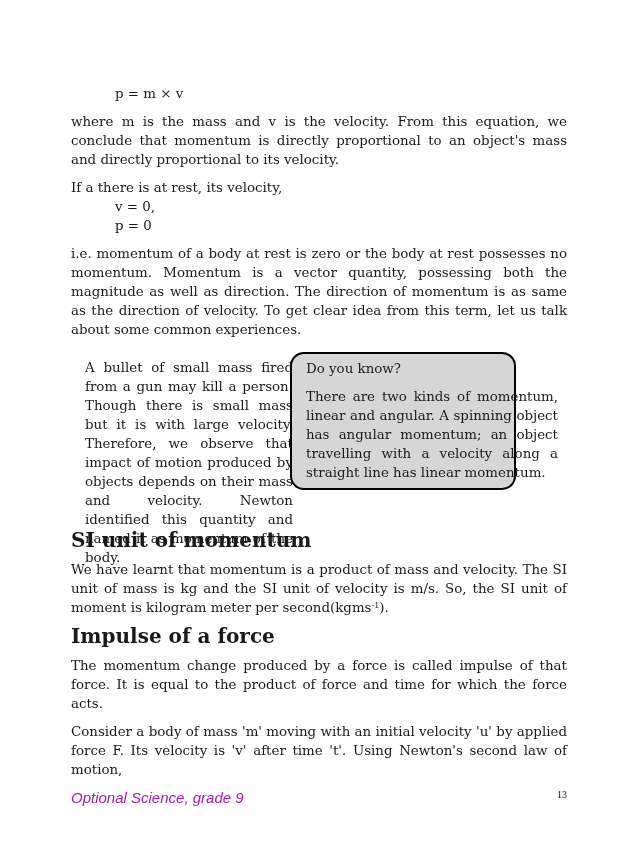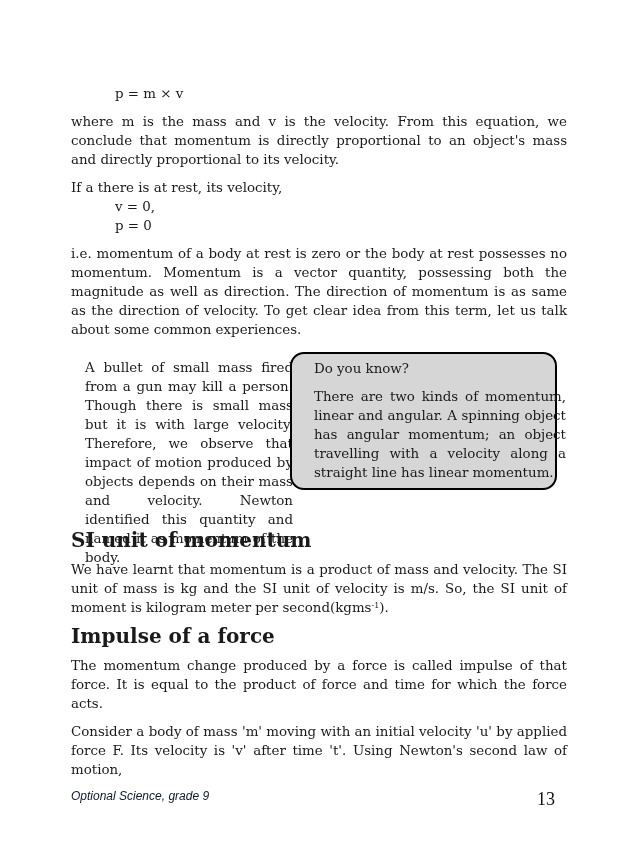--- a/index.html
+++ b/index.html
@@ -11,42 +11,42 @@
     }
     .p { margin: 0 0 9px 0; text-align: justify; }
     .line { display: block; }
     .eq { display: block; margin-left: 44px; }
     .float-wrap { position: relative; height: 178px; margin-bottom: 4px; }
     .left-col {
       position: absolute; left: 4px; top: 0; width: 208px;
       text-align: justify; margin: 10px;
     }
     .callout {
-      position: absolute; left: 219px; top: 4px; width: 267px; height: 138px;
+      position: absolute; left: 219px; top: 4px; width: 226px; height: 138px;
       background: #d6d6d6; border: 2.5px solid #000; border-radius: 14px;
-      padding: 5px 0 0 22px; box-sizing: border-box;
+      padding: 5px 0 0 14px; box-sizing: border-box;
     }
     .callout-title { margin: 0 0 9px 0; }
     .callout-body { margin: 0; width: 252px; text-align: justify; }
     h3 {
       font-family: "DejaVu Serif", "Liberation Serif", serif;
       font-size: 20px; font-weight: bold; margin: 0 0 10px 0; line-height: 20px;
     }
     sup { font-size: 8px; line-height: 0; vertical-align: 4px; }
     .footer {
       position: absolute; left: 71px; top: 789px; width: 496px; height: 20px;
     }
     .footer-left {
       position: absolute; left: 0; top: 0;
       font-family: "Liberation Sans", sans-serif; font-style: italic;
-      font-size: 12px; color: #0f172a;
+      font-size: 15px; color: #a21caf;
     }
     .footer-right {
-      position: absolute; right: 12px; top: 0;
-      font-family: "Liberation Serif", serif; font-size: 18px; color: #111;
+      position: absolute; right: 0; top: 0;
+      font-family: "Liberation Serif", serif; font-size: 10px; color: #111;
     }
   </style>
 </head>
 <body>
 
 <div class="page">
 
   <div class="p">
     <span class="eq">p = m × v</span>
   </div>

